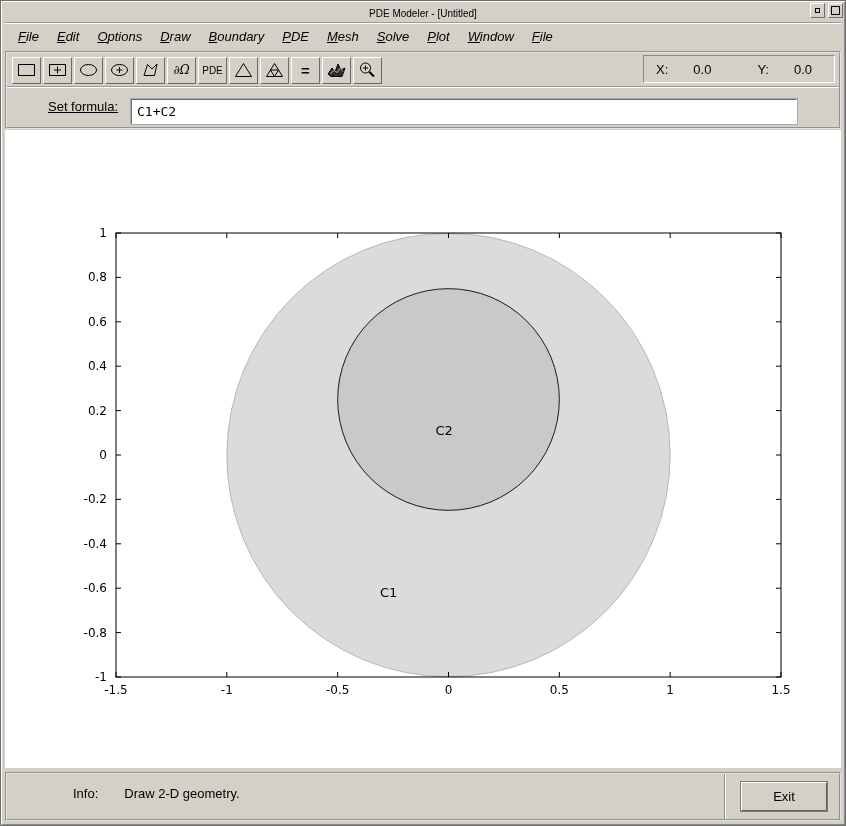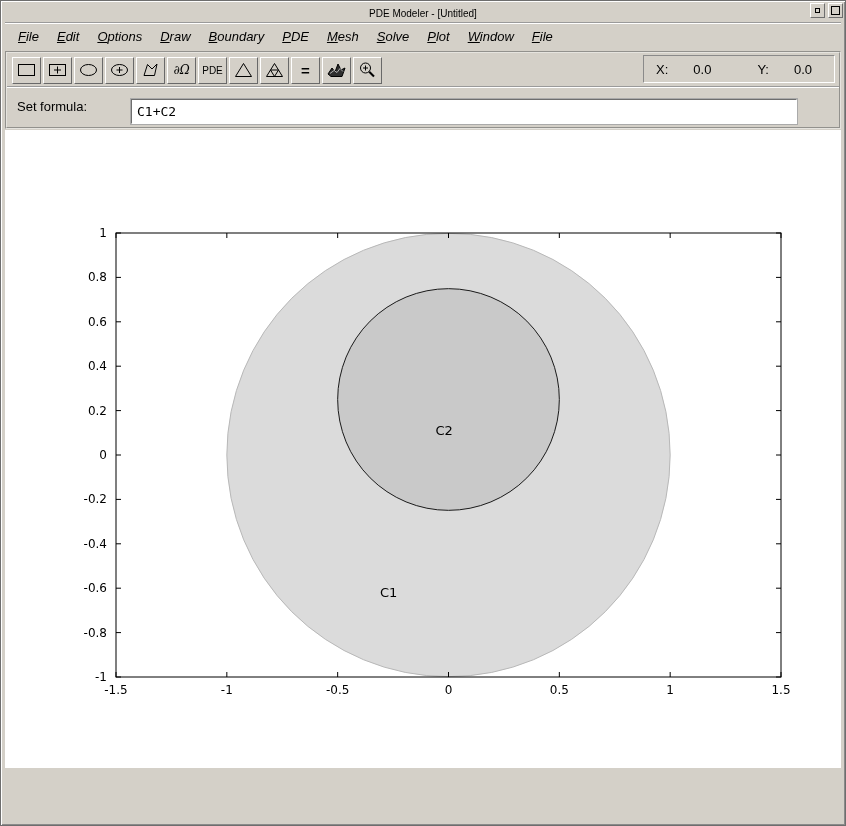--- a/index.html
+++ b/index.html
@@ -68,21 +68,21 @@
     position:absolute; right:4px; top:2px; width:192px; height:28px;
     border:1px solid; border-color:#8a8a8a #ffffff #ffffff #8a8a8a;
     display:flex; align-items:center; padding-left:12px;
   }
   .coord-value { margin-left:25px; }
   .coord-group-y { margin-left:46px; }
   .panel-divider {
     position:absolute; top:33px; left:0; right:0; height:0;
     border-top:1px solid #9a9a9a; box-shadow:0 1px 0 #ffffff;
   }
-  .formula-label { position:absolute; left:10px; top:46px; }
+  .formula-label { position:absolute; left:41px; top:46px;text-decoration:underline; }
   .formula-input {
     position:absolute; left:124px; top:46px; width:666px; height:25px;
     background:#ffffff; border:1px solid; border-color:#6e6e6e #ffffff #ffffff #6e6e6e;
     outline:1px solid #aaaaaa;
     font-family:"DejaVu Sans Mono","Liberation Mono",monospace; font-size:13px;
     padding:1px 5px; color:#000;
   }
   
   .canvas {
     position:absolute; top:129px; left:4px; right:4px; bottom:57px;
@@ -280,14 +280,22 @@
         <line x1="776" y1="147.39999999999998" x2="771" y2="147.39999999999998" stroke="#000000"></line>
         <text x="102" y="151.39999999999998" text-anchor="end" font-size="12">0.8</text>
         <line x1="111" y1="103" x2="116" y2="103" stroke="#000000"></line>
         <line x1="776" y1="103" x2="771" y2="103" stroke="#000000"></line>
         <text x="102" y="107" text-anchor="end" font-size="12">1</text>
         <text x="383.65" y="467.08000000000004" text-anchor="middle" font-size="13">C1</text>
         <text x="439.06666666666666" y="305.02" text-anchor="middle" font-size="13">C2</text>
       </svg>
   </div>
 
+  <div class="statusbar">
+    <div class="status-info">
+      <span>Info:</span>
+      <span>Draw 2-D geometry.</span>
+    </div>
+    <div class="status-sep"></div>
+    <button class="exit-btn">Exit</button>
+  </div>
 
 </div>
 
 </body></html>

